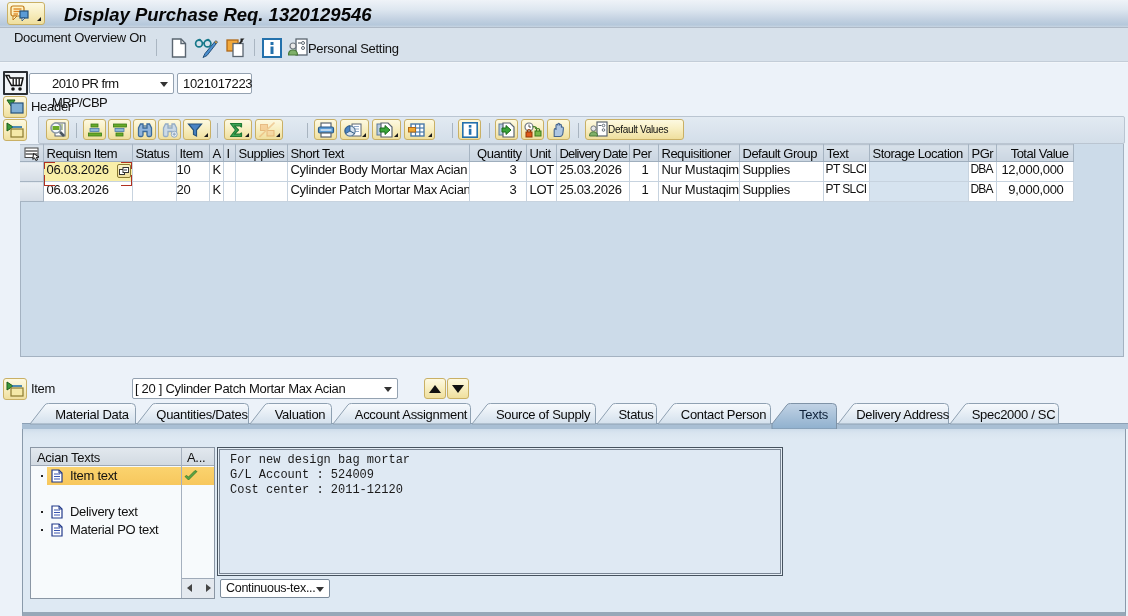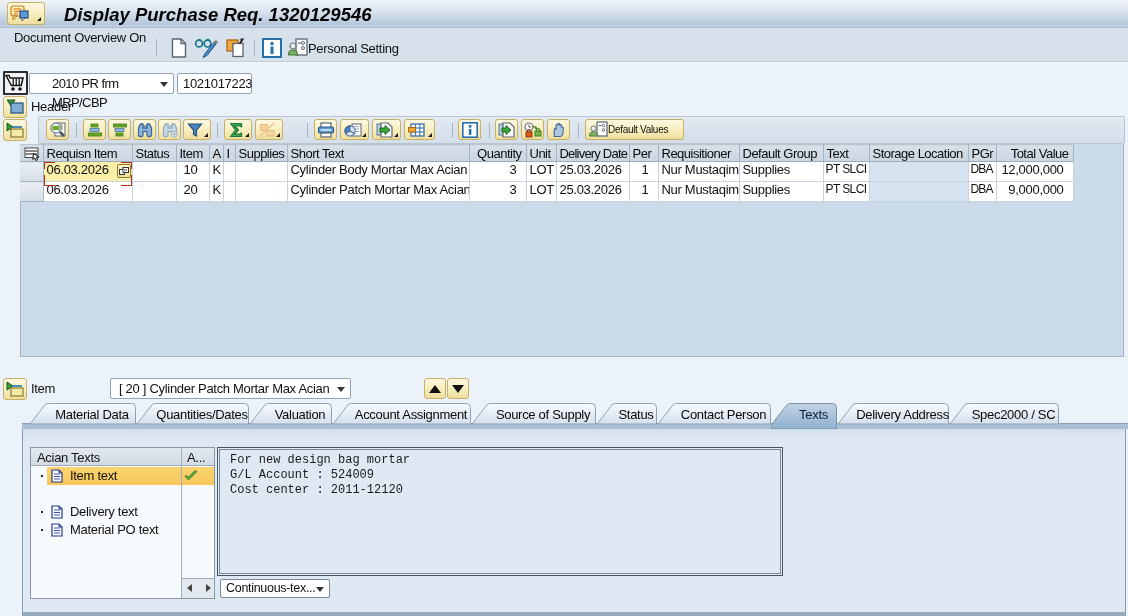--- a/index.html
+++ b/index.html
@@ -36,21 +36,21 @@
 
 #grid { left:20px; top:144px; width:1104px; height:213px; background:#CCDBE9;
   border:1px solid #A4B2C1; border-top:none; }
 #grid table { border-collapse:collapse; table-layout:fixed; width:1053px; margin-left:-1px; font-size:13px; letter-spacing:-0.3px; }
 #grid th { height:17px; background:linear-gradient(180deg,#D8E1EA,#CAD5E1);
   border-right:1px solid #A6B4C2; border-bottom:1px solid #9FAEBD; border-top:1px solid #B9C4D0;
   font-weight:normal; font-size:13px; letter-spacing:-0.5px; text-align:left; padding:0 0 0 3px; white-space:nowrap; overflow:hidden; color:#0a0a0a; }
 #grid td { height:19px; background:#fff; border-right:1px solid #C7D3DF; border-bottom:1px solid #C7D3DF;
   padding:0 0 4px 3px; line-height:15px; white-space:nowrap; overflow:hidden; }
 #grid td.selb { background:linear-gradient(180deg,#EAEFF4,#D5DDE6); border-right:1px solid #A6B4C2; border-bottom:1px solid #A6B4C2; }
-#grid td.num { text-align:center; padding:0 4px 4px 0; }
+#grid td.num { text-align:left; padding:0 4px 4px 0; }
 #grid td.num2 { text-align:right; padding:0 9px 4px 0; }
 #grid td.stor { background:#D6E3EF; }
 
 #panel { left:22px; top:427px; width:1104px; height:189px; background:linear-gradient(180deg,#C8D8E8 0px,#D9E5F0 6px,#DEE9F3 12px,#DEE9F3 100%);
   border-left:1px solid #8A9AAA; border-right:1px solid #8A9AAA; border-bottom:4px solid #97A8B8; }
 
 #list { left:30px; top:447px; width:185px; height:152px; background:#F7FAFC; border:1px solid #8A96A4; }
 #list .hdr { position:absolute; left:0; top:0; width:183px; height:18px;
   background:linear-gradient(180deg,#E2E8EE,#D2DAE2); border-bottom:1px solid #9FAAB8; }
 #list .colsep { position:absolute; left:150px; top:0; bottom:0; width:1px; background:#A5B0BE; z-index:3; }
@@ -417,21 +417,21 @@
 </div>
 
 <div class="abs ybtn" style="left:3px;top:378px;width:24px;height:22px;">
 <svg width="18" height="16" viewBox="0 0 18 16" style="position:absolute;left:2px;top:2px;">
 <path d="M1 1 L1 9 L7 5 Z" fill="#3A9A3A" stroke="#1A5A1A" stroke-width="1"></path>
 <line x1="6" y1="5" x2="16" y2="5" stroke="#2471AC" stroke-width="1.6"></line>
 <rect x="5" y="7" width="12" height="8" fill="#F5E9A8" stroke="#8A7A30" stroke-width="1.2"></rect>
 </svg>
   </div>
 <div class="abs txt" style="left:31px;top:378px;height:22px;line-height:22px;">Item</div>
-<div class="abs field" style="left:110px;top:378px;width:241px;height:21px;line-height:19px;padding-left:8px;">[ 20 ] Cylinder Patch Mortar Max Acian<span class="ddarrow"></span></div>
+<div class="abs field" style="left:132px;top:378px;width:266px;height:21px;line-height:19px;padding-left:2px;">[ 20 ] Cylinder Patch Mortar Max Acian<span class="ddarrow"></span></div>
 <div class="abs ybtn" style="left:424px;top:378px;width:22px;height:21px;">
     <span style="position:absolute;left:50%;top:50%;margin:-4px 0 0 -6px;width:0;height:0;border-left:6px solid transparent;border-right:6px solid transparent;border-bottom:8px solid #111;"></span>
   </div>
 <div class="abs ybtn" style="left:447px;top:378px;width:22px;height:21px;">
     <span style="position:absolute;left:50%;top:50%;margin:-4px 0 0 -6px;width:0;height:0;border-left:6px solid transparent;border-right:6px solid transparent;border-top:8px solid #111;"></span>
   </div>
 
 <div class="abs" id="tabs" style="left:0;top:403px;width:1128px;height:26px;z-index:5;">
     <svg width="1128" height="26" viewBox="0 0 1128 26">
       <defs>

